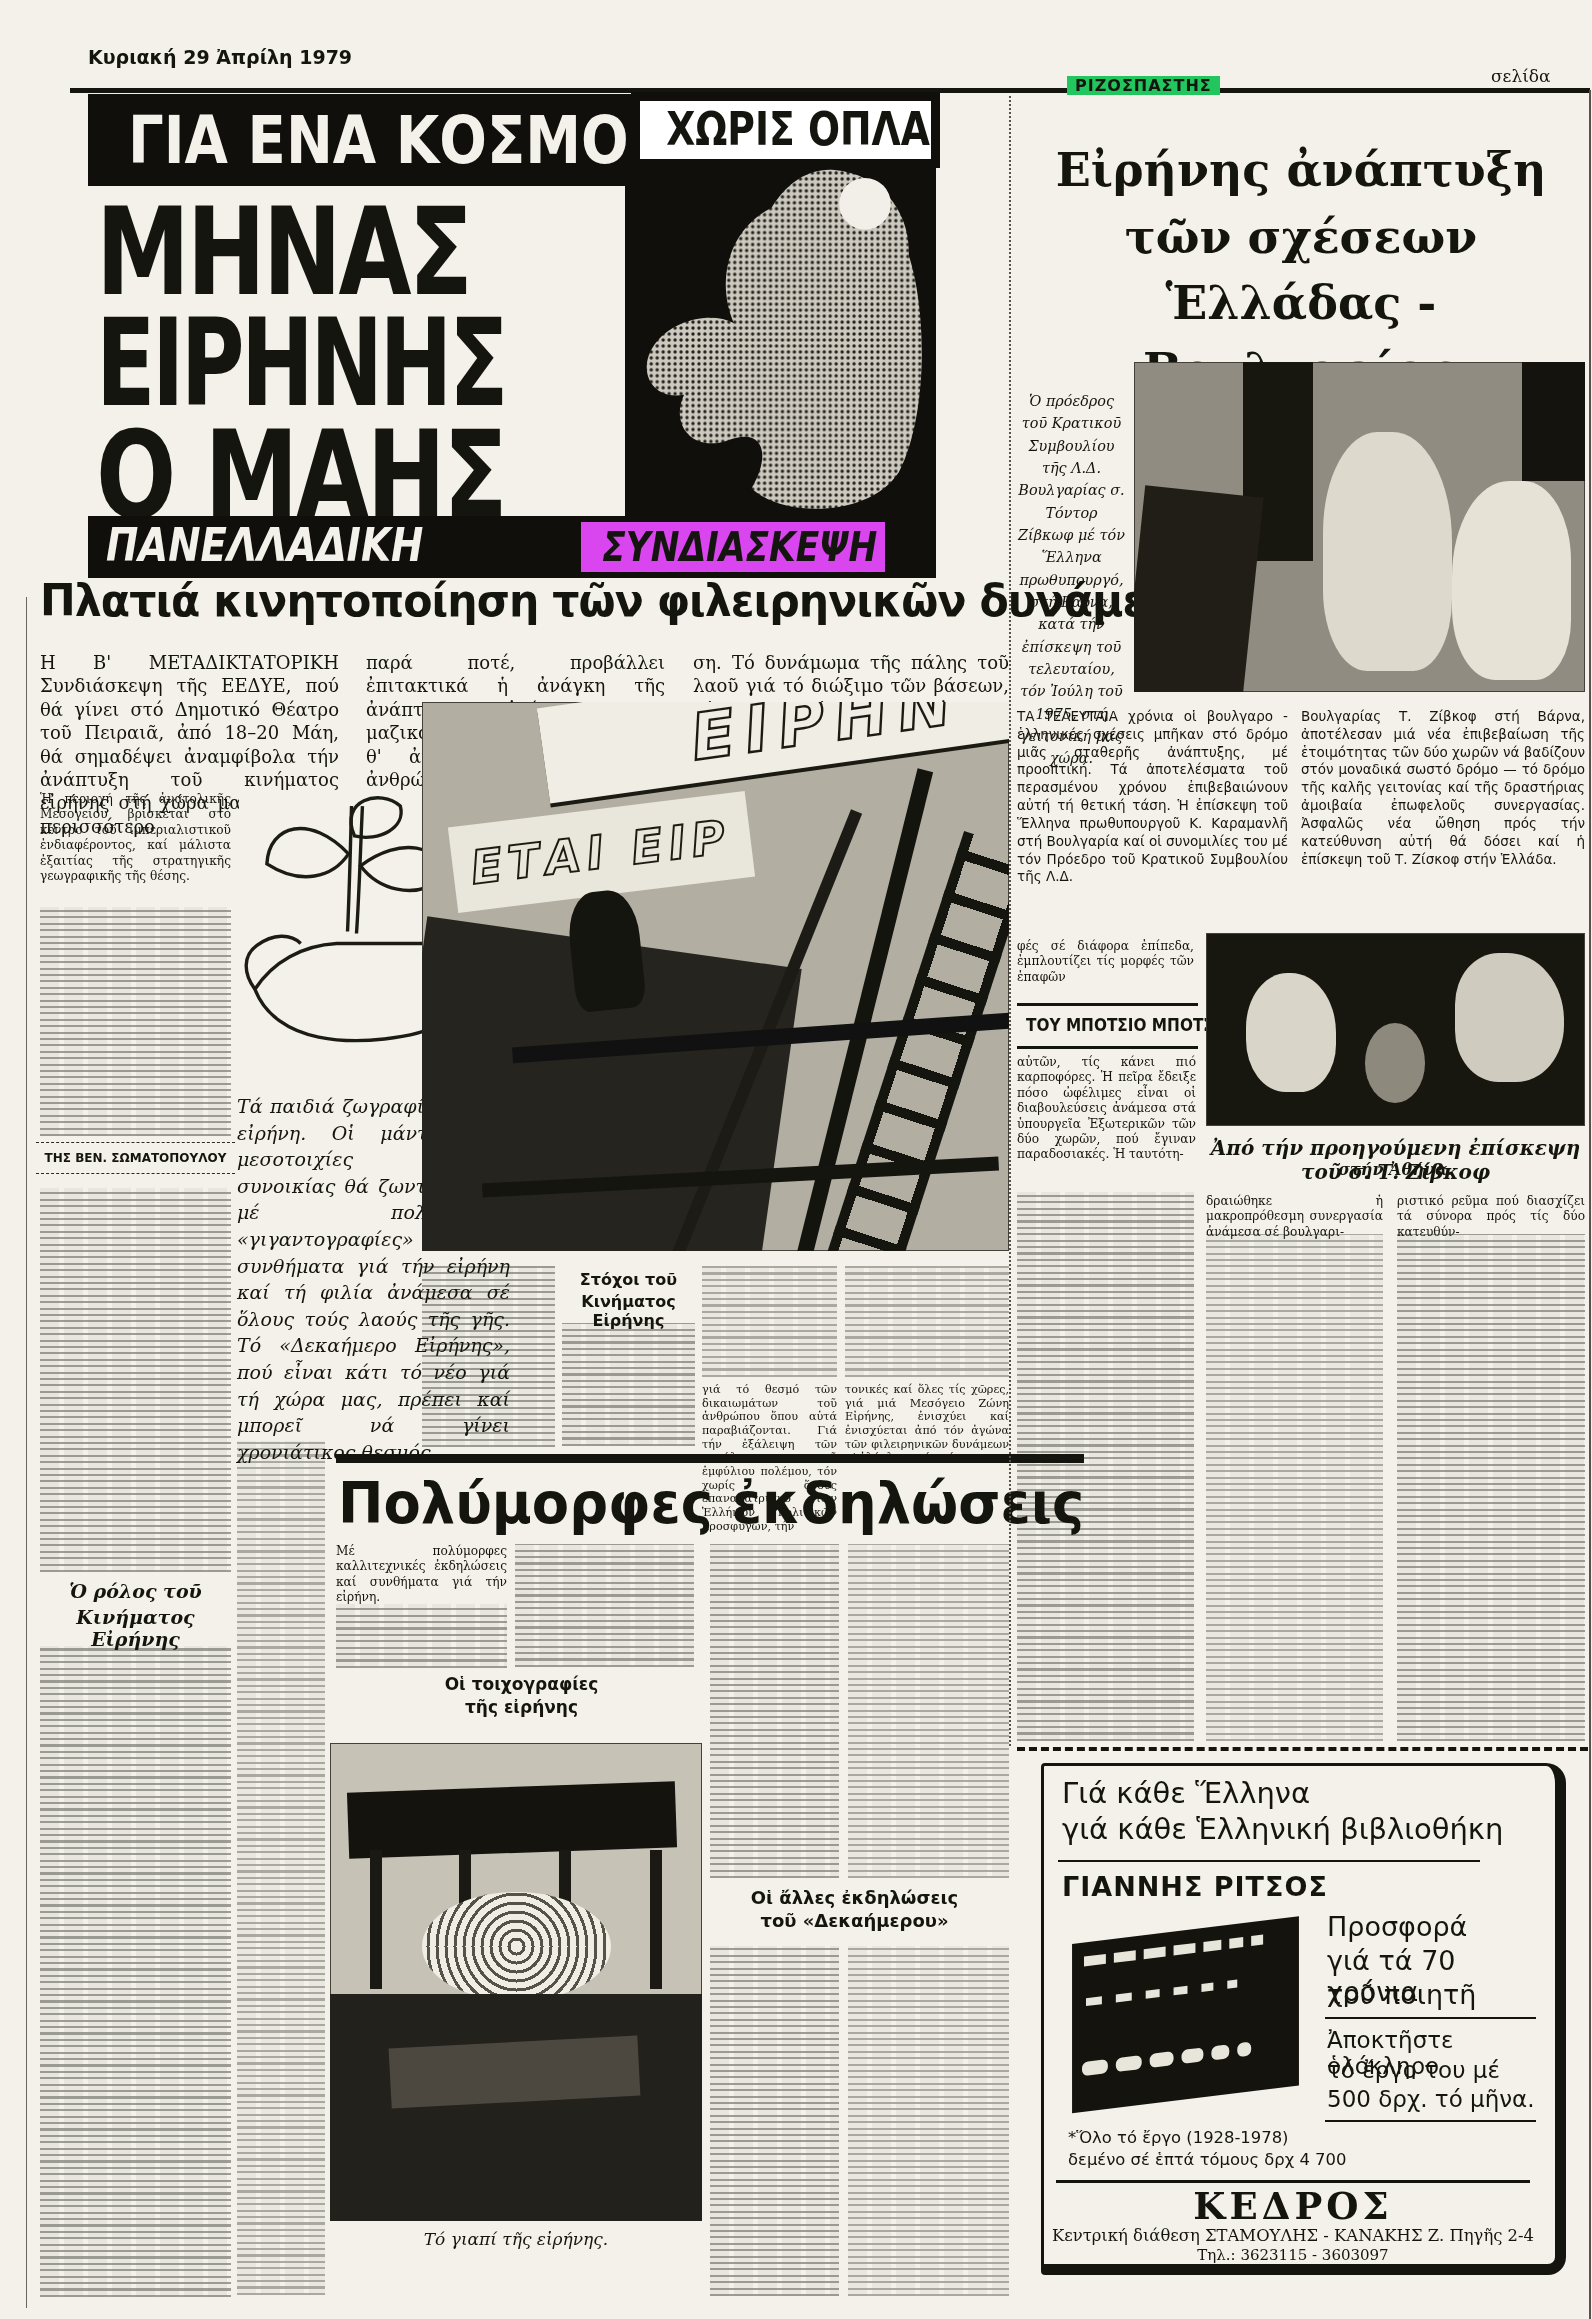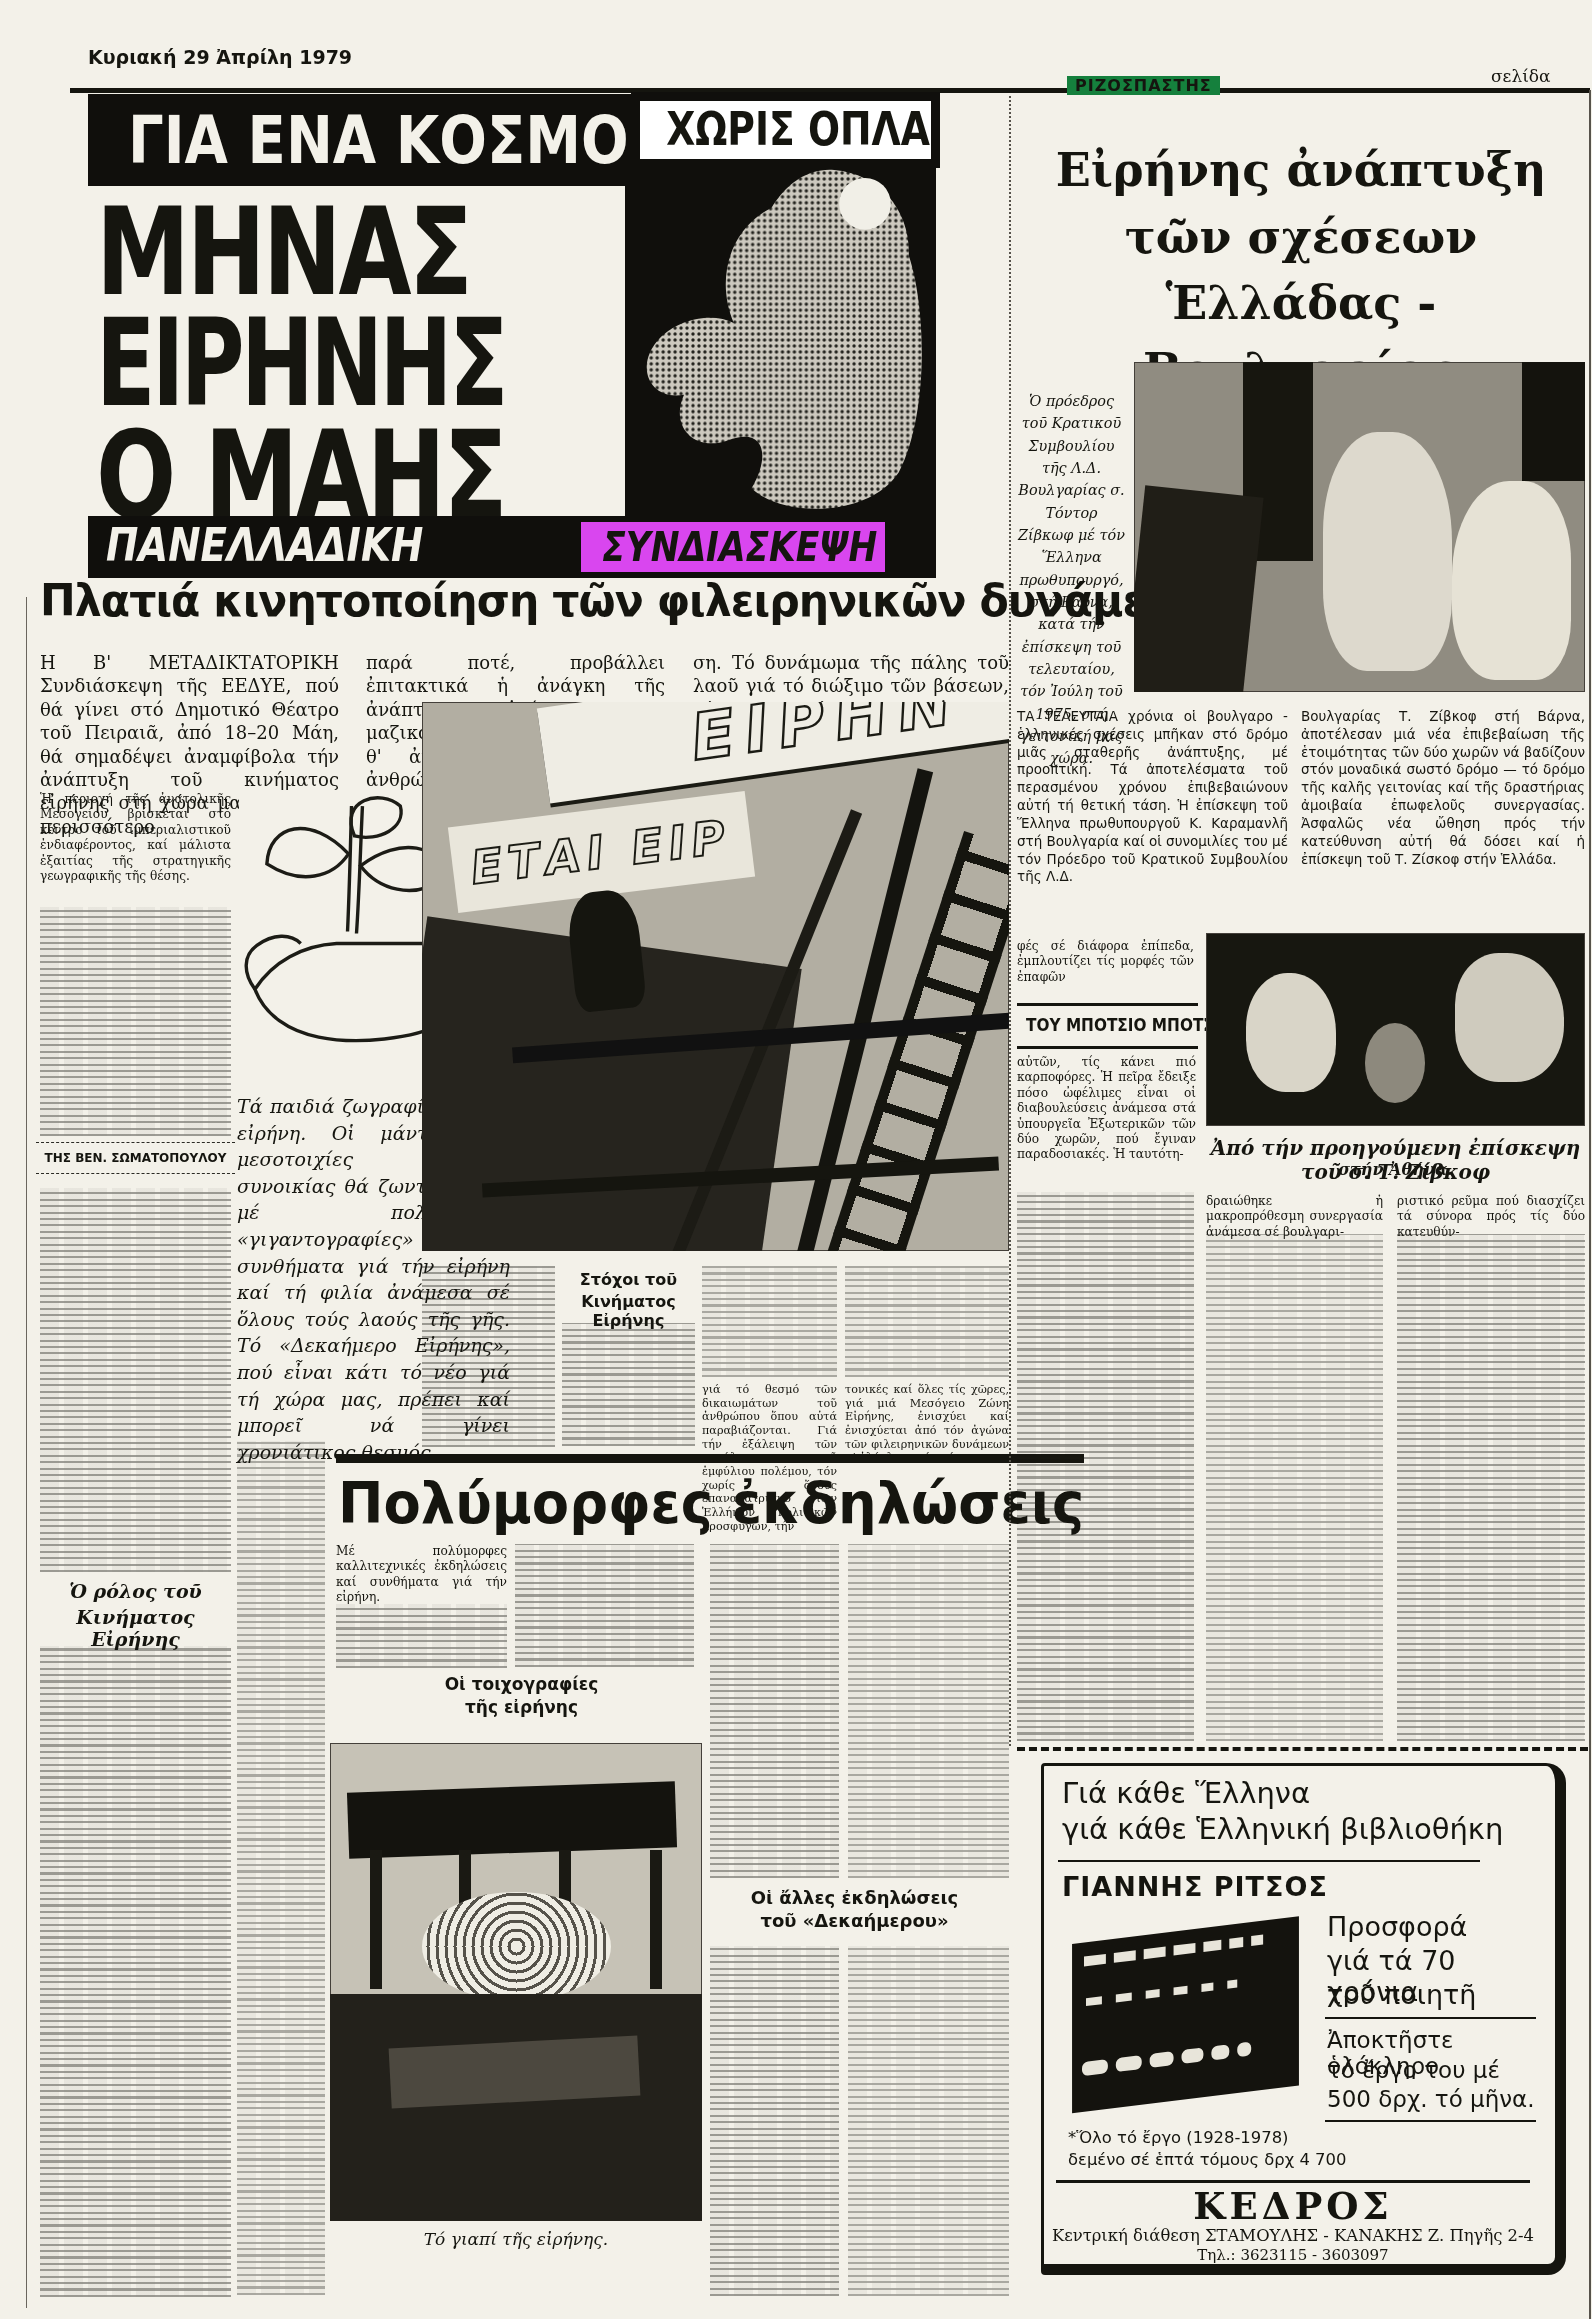--- a/index.html
+++ b/index.html
@@ -22,21 +22,21 @@
   .outline-txt{color:transparent;-webkit-text-stroke:2.4px #1b1b14;}
   .photoframe{box-shadow:0 0 0 1px #44403a inset;}
 </style>
 </head>
 <body>
 
 <div class="page">
 
   <div class="abs sans b" style="left:88px;top:46px;font-size:19px;">Κυριακή 29 Ἀπρίλη 1979</div>
   <div class="abs rule" style="left:70px;top:88px;width:1520px;height:5px;"></div>
-  <div class="abs sans b" style="left:1067px;top:76px;font-size:16px;letter-spacing:1px;background:#15803d;padding:0 8px;">ΡΙΖΟΣΠΑΣΤΗΣ</div>
+  <div class="abs sans b" style="left:1067px;top:76px;font-size:16px;letter-spacing:1px;background:#22c55e;padding:0 8px;">ΡΙΖΟΣΠΑΣΤΗΣ</div>
   <div class="abs ser" style="left:1491px;top:66px;font-size:17px;">σελίδα</div>
 
   <div class="abs" style="left:88px;top:94px;width:848px;height:484px;background:#100f0c;">
     <div class="abs sans b cond" style="left:40px;top:8px;font-size:66px;color:#f3f1e9;transform:scaleX(.85);white-space:nowrap;">ΓΙΑ ΕΝΑ ΚΟΣΜΟ</div>
 
     <div class="abs" style="left:0;top:92px;width:537px;height:332px;background:#f3f1e9;">
       <div class="abs sans b cond" style="left:8px;top:-4px;font-size:121px;letter-spacing:-4px;transform:scaleX(.78);white-space:nowrap;">ΜΗΝΑΣ</div>
       <div class="abs sans b cond" style="left:8px;top:107px;font-size:121px;letter-spacing:-5px;transform:scaleX(.72);white-space:nowrap;">ΕΙΡΗΝΗΣ</div>
       <div class="abs sans b cond" style="left:8px;top:219px;font-size:121px;letter-spacing:-3px;transform:scaleX(.78);white-space:nowrap;">Ο ΜΑΗΣ</div>
     </div>

